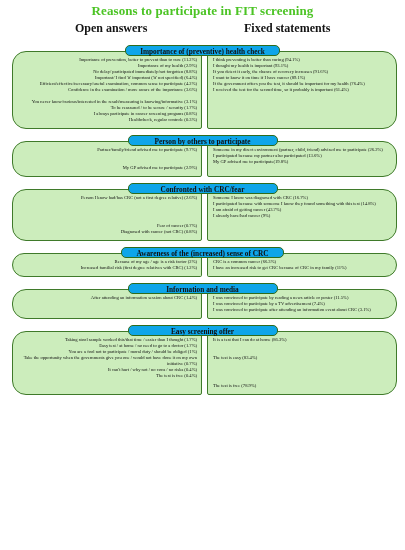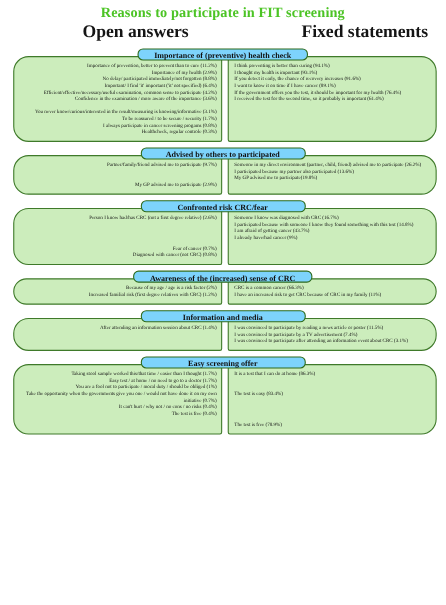--- a/index.html
+++ b/index.html
@@ -26,46 +26,46 @@
     font-family: "Liberation Serif", "DejaVu Serif", serif;
   }
 
   #column-headers {
     position: relative;
     height: 20px;
     margin-top: 2px;
   }
   .col-header {
     position: absolute;
-    font-size: 16px;
+    font-size: 12px;
     font-weight: bold;
     color: #141414;
     top: 1px;
   }
   .col-header.left  { left: 75px; }
-  .col-header.right { left: 274px; }
+  .col-header.right { left: 244px; }
 
   #sections {
     position: relative;
     padding: 0 0 0 0;
   }
 
   .section {
     position: relative;
     margin-bottom: 1px;
   }
 
   .section-header-row {
     position: relative;
     height: 13px;
     text-align: center;
   }
   .section-header {
     display: inline-block;
-    background: #7dd3fc;
+    background: #0ea5e9;
     border: 0.8px solid #2f6b1c;
     border-radius: 5px;
     color: #101010;
     font-weight: bold;
     font-size: 7.3px;
     line-height: 11px;
     height: 11px;
     padding: 0 14px;
     min-width: 150px;
     box-sizing: border-box;
@@ -143,35 +143,35 @@
           <div class="line">I think preventing is better than curing (94.1%)</div>
           <div class="line">I thought my health is important (93.1%)</div>
           <div class="line">If you detect it early, the chance of recovery increases (91.6%)</div>
           <div class="line">I want to know it on time if I have cancer (89.1%)</div>
           <div class="line">If the government offers you the test, it should be important for my health (76.4%)</div>
           <div class="line">I received the test for the second time, so it probably is important (61.4%)</div>
         </div>
       </div>
     </div>
     <div class="section">
-      <div class="section-header-row"><div class="section-header">Advised by others to participated</div></div>
+      <div class="section-header-row"><div class="section-header">Person by others to participate</div></div>
       <div class="section-body">
         <div class="panel left" style="min-height: 34px;">
           <div class="line">Partner/family/friend advised me to participate (9.7%)</div>
           <div class="line gap-before-lg">My GP advised me to participate (2.9%)</div>
         </div>
         <div class="panel right" style="min-height: 34px;">
           <div class="line">Someone in my direct environment (partner, child, friend) advised me to participate (26.2%)</div>
           <div class="line">I participated because my partner also participated (13.6%)</div>
           <div class="line">My GP advised me to participate(19.8%)</div>
         </div>
       </div>
     </div>
     <div class="section">
-      <div class="section-header-row"><div class="section-header">Confronted risk CRC/fear</div></div>
+      <div class="section-header-row"><div class="section-header">Confronted with CRC/fear</div></div>
       <div class="section-body">
         <div class="panel left" style="min-height: 50px;">
           <div class="line">Person I know had/has CRC (not a first degree relative) (2.6%)</div>
           <div class="line gap-before-xl">Fear of cancer (0.7%)</div>
           <div class="line">Diagnosed with cancer (not CRC) (0.8%)</div>
         </div>
         <div class="panel right" style="min-height: 50px;">
           <div class="line">Someone I know was diagnosed with CRC (16.7%)</div>
           <div class="line">I participated because with someone I know they found something with this test (14.8%)</div>
           <div class="line">I am afraid of getting cancer (43.7%)</div>

